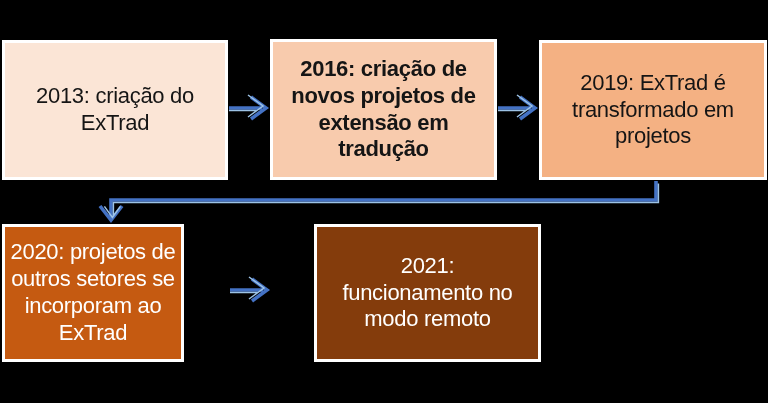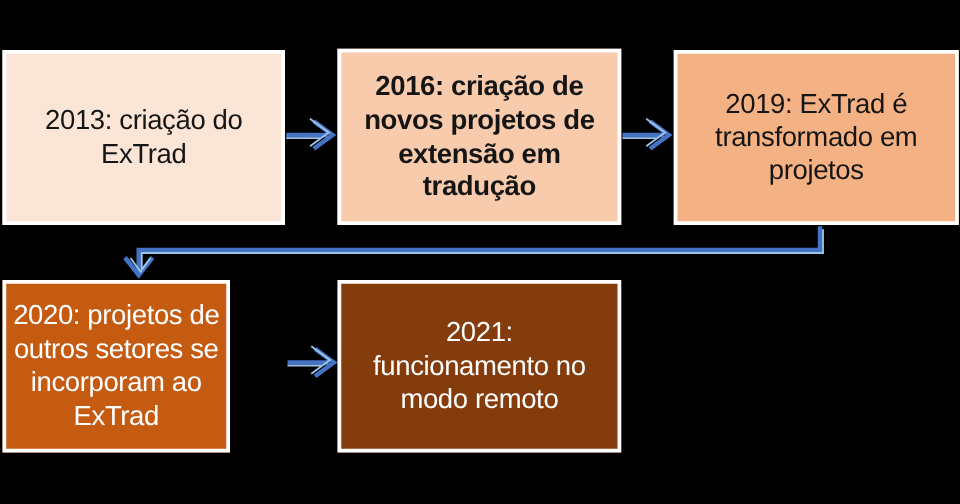--- a/index.html
+++ b/index.html
@@ -88,19 +88,19 @@
 projetos</span>
   </div>
 
   <div class="flow-box pos-2020" style="background: rgb(197, 90, 17); color: rgb(255, 255, 255); border-color: rgb(255, 255, 255);">
     <span class="box-label">2020: projetos de
 outros setores se
 incorporam ao
 ExTrad</span>
   </div>
 
-  <div class="flow-box pos-2021" style="background: rgb(132, 60, 12); color: rgb(255, 255, 255); border-color: rgb(255, 255, 255);">
+  <div class="flow-box pos-2021" style="background: rgb(132, 60, 12); color: rgb(255, 255, 255); border-color: rgb(255, 255, 255); margin-left: 44px;">
     <span class="box-label">2021:
 funcionamento no
 modo remoto</span>
   </div>
 
 </div>
 
 </body></html>

